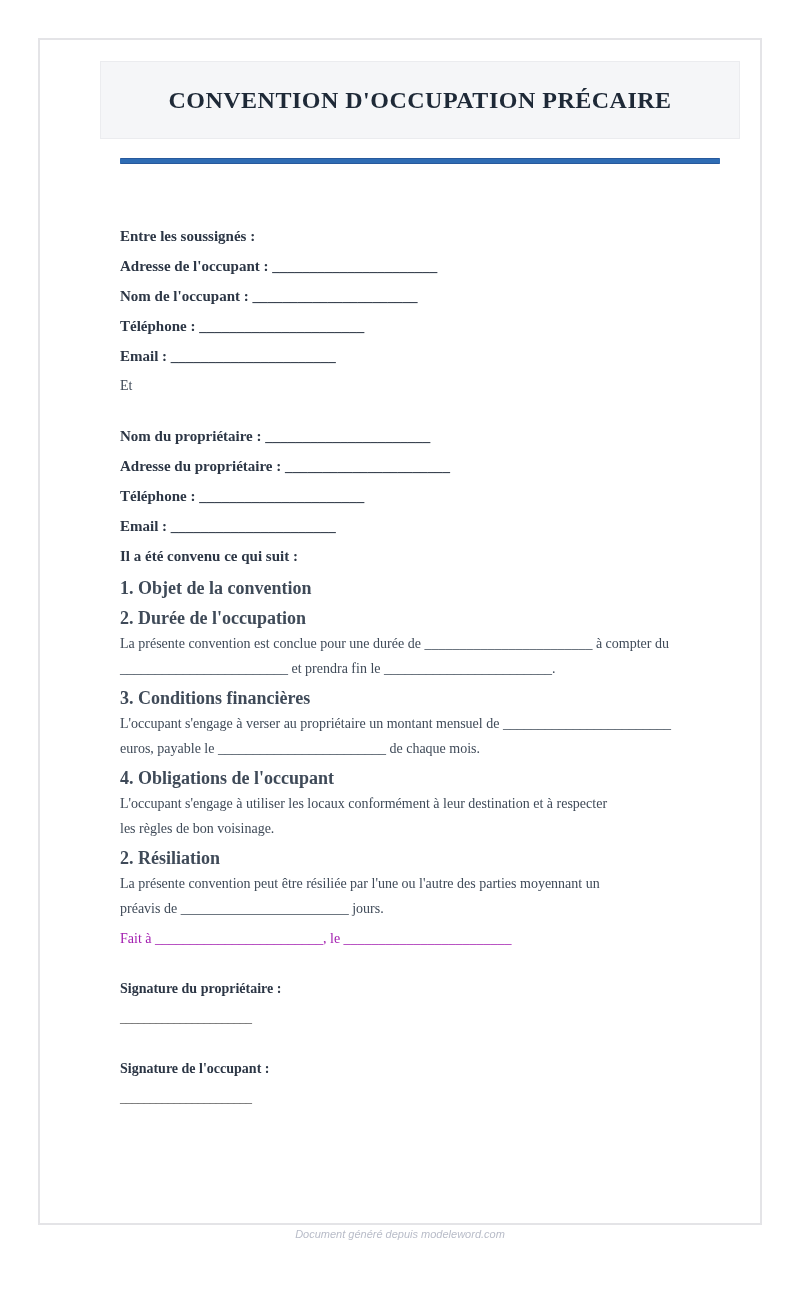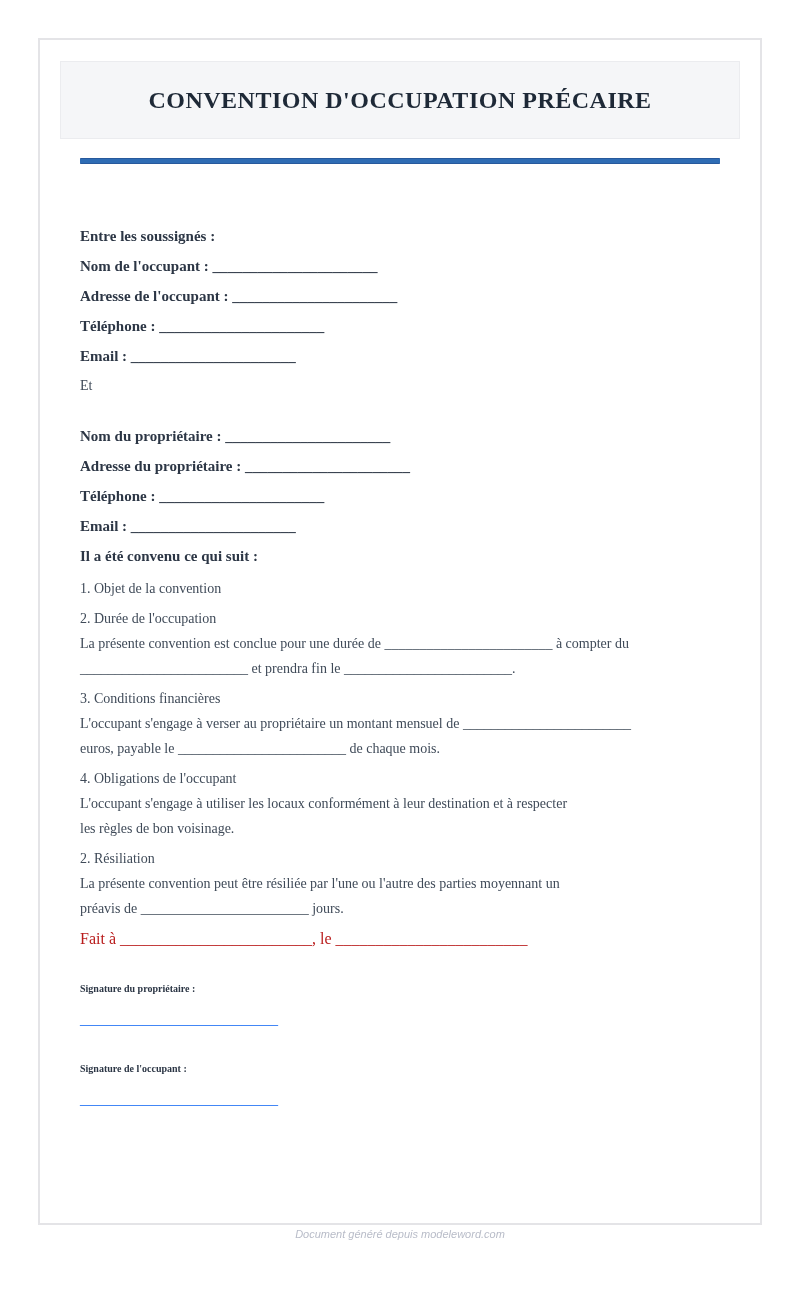--- a/index.html
+++ b/index.html
@@ -8,20 +8,21 @@
     background: #ffffff;
     font-family: "Liberation Serif", "DejaVu Serif", serif;
   }
   .page {
     box-sizing: border-box;
     width: 724px;
     margin: 38px auto 0 auto;
     border: 2px solid #e4e4e7;
     background: #ffffff;
     padding-bottom: 112px;
+    padding-left: 40px;
   }
   .title-box {
     margin: 21px 20px 0 20px;
     height: 76px;
     background: #f5f6f8;
     border: 1px solid #ebecef;
     display: flex;
     align-items: center;
     justify-content: center;
   }
@@ -54,51 +55,51 @@
     white-space: pre;
   }
   .p-et {
     font-size: 14px;
     font-weight: normal;
     color: #3f4a58;
     line-height: 30px;
     margin: 0 0 20px 0;
   }
   .section-heading {
-    font-size: 14px;
+    font-size: 18px;
     color: #3f4a58;
     line-height: 25px;
     margin: 5px 0 0 0;
-    font-weight: normal;
+    font-weight: bold;
   }
   .section-body {
     font-size: 14px;
     color: #3f4a58;
     line-height: 25px;
     margin: 0;
     white-space: pre-line;
   }
   .closing-line {
-    font-size: 16px;
-    color: #b91c1c;
+    font-size: 14px;
+    color: #a21caf;
     line-height: 25px;
     margin: 5px 0 0 0;
     white-space: pre;
   }
   .sig-block { margin-top: 25px; }
   .sig-label {
-    font-size: 10px;
+    font-size: 14px;
     font-weight: bold;
     color: #2c3645;
     line-height: 25px;
     margin: 0;
   }
   .sig-line {
-    font-size: 18px;
-    color: #3b82f6;
+    font-size: 12px;
+    color: #404040;
     line-height: 25px;
     margin: 5px 0 0 0;
     white-space: pre;
   }
   .footer-note {
     margin-top: 3px;
     text-align: center;
     font-family: "Liberation Sans", "DejaVu Sans", sans-serif;
     font-style: italic;
     font-size: 11px;
@@ -113,22 +114,22 @@
   <div class="title-box">
     <h1>CONVENTION D'OCCUPATION PRÉCAIRE</h1>
   </div>
 
   <div class="divider"></div>
 
   <div class="content">
 
     <p class="p-field">Entre les soussignés :</p>
 
+    <p class="p-field">Adresse de l'occupant : ______________________</p>
     <p class="p-field">Nom de l'occupant : ______________________</p>
-    <p class="p-field">Adresse de l'occupant : ______________________</p>
     <p class="p-field">Téléphone : ______________________</p>
     <p class="p-field">Email : ______________________</p>
 
     <p class="p-et">Et</p>
 
     <p class="p-field">Nom du propriétaire : ______________________</p>
     <p class="p-field">Adresse du propriétaire : ______________________</p>
     <p class="p-field">Téléphone : ______________________</p>
     <p class="p-field">Email : ______________________</p>
 

